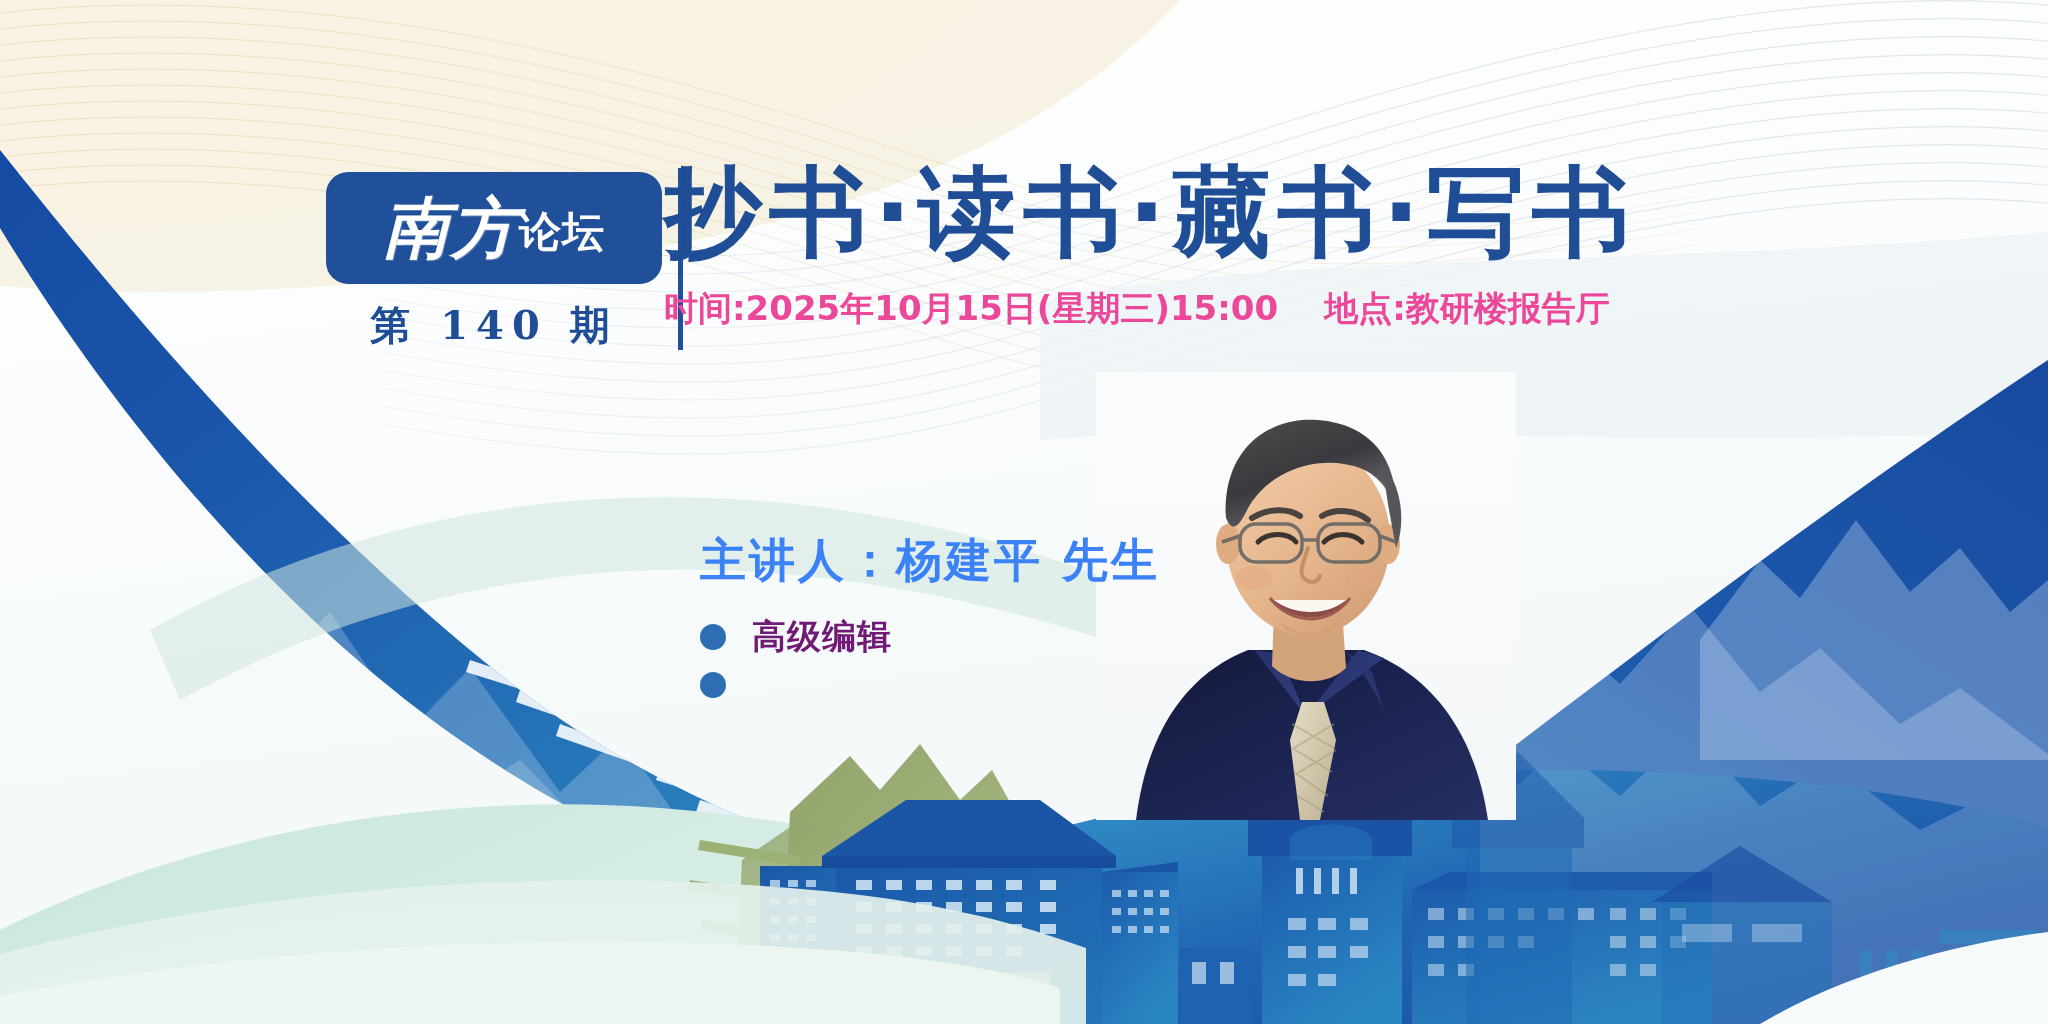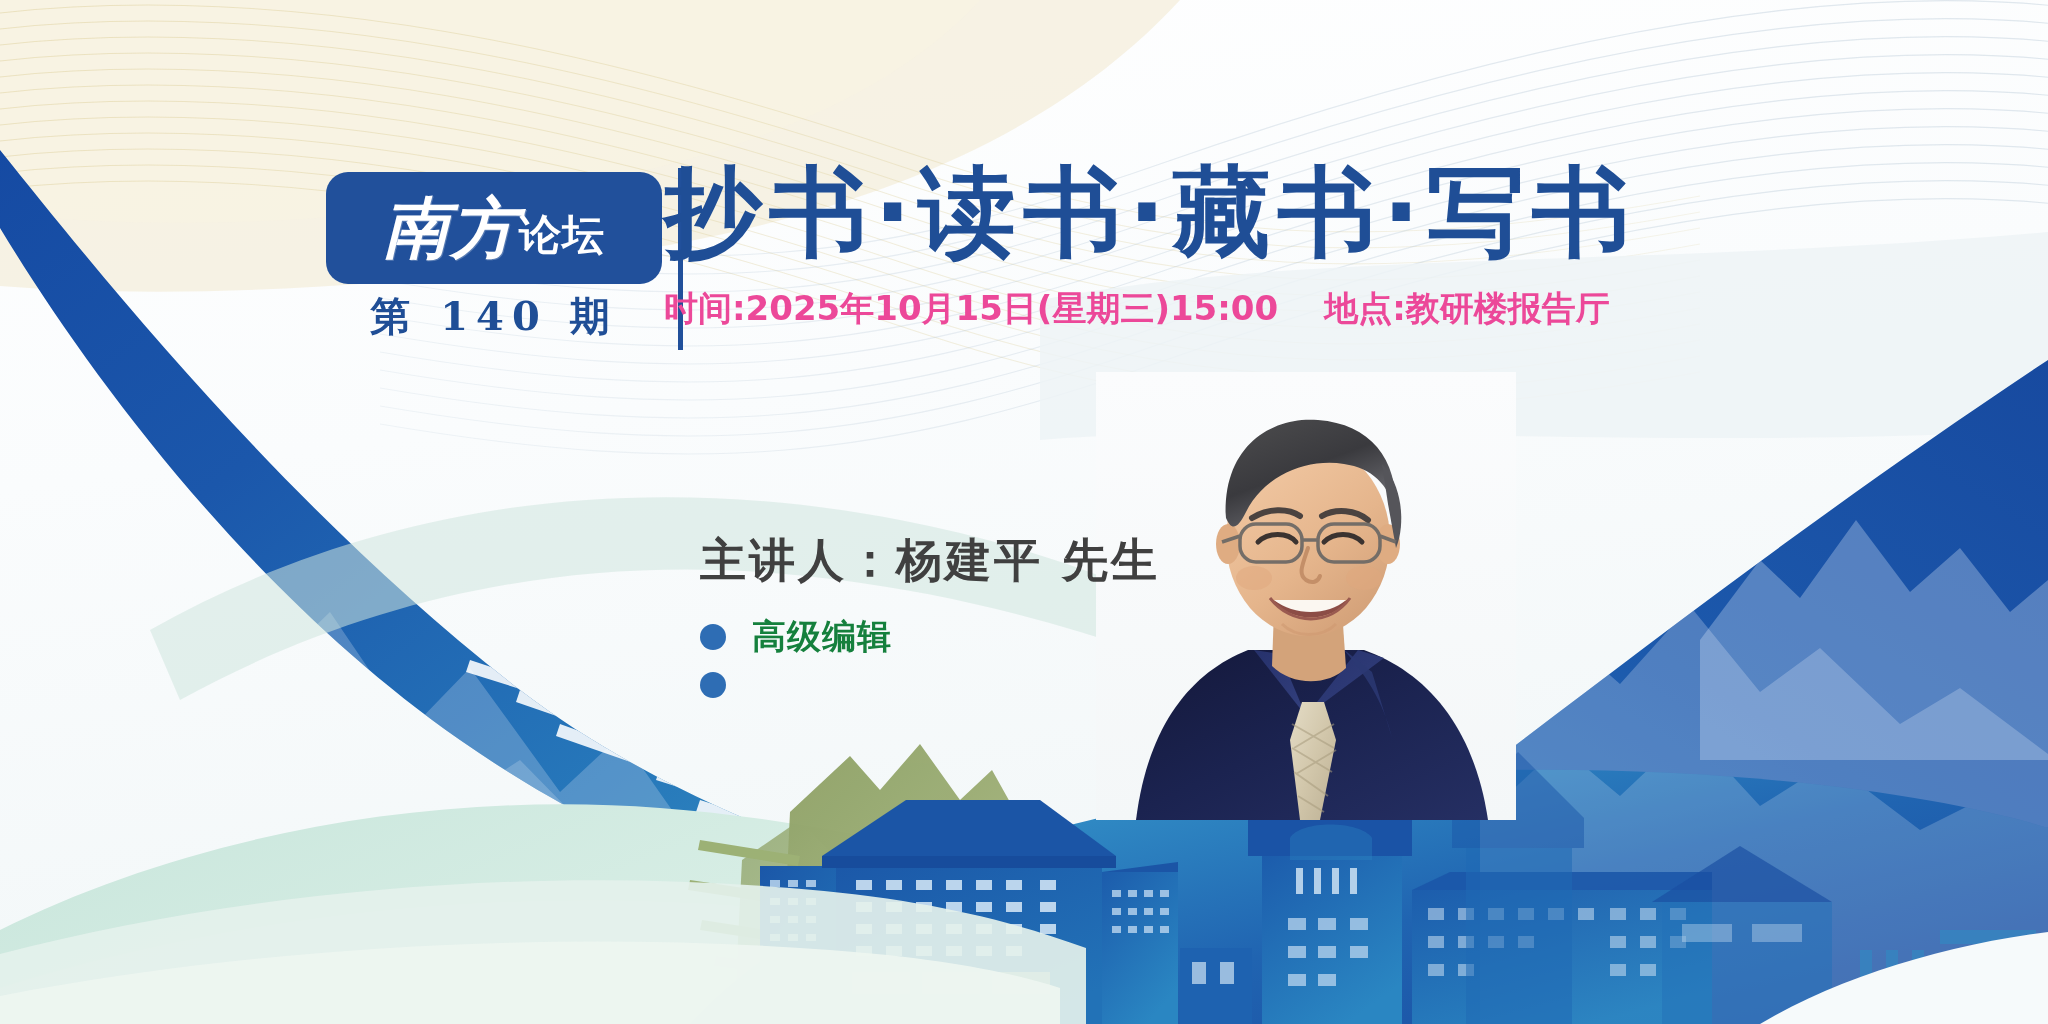--- a/index.html
+++ b/index.html
@@ -23,25 +23,25 @@
     display:flex;align-items:center;justify-content:center;
   }
   .brand-cn{
     color:#ffffff;font-size:66px;line-height:1;
     font-family:"DejaVu Serif","Liberation Serif",serif;
     font-weight:700;font-style:italic;letter-spacing:2px;
     text-shadow:1px 1px 0 rgba(255,255,255,.25);
   }
   .brand-sub{
     color:#ffffff;font-size:42px;line-height:1;
-    font-family:Liberation Serif, serif;
+    font-family:Liberation Mono, monospace;
     font-weight:700;letter-spacing:1px;margin-top:14px;
   }
   .brand-issue{
-    margin-top:5px;font-size:40px;font-weight:700;letter-spacing:8px;
+    margin-top:14px;font-size:40px;font-weight:700;letter-spacing:8px;
     font-family:"DejaVu Serif","Liberation Serif",serif;
   }
 
   
   .divider{
     position:absolute;left:678px;top:168px;width:5px;height:182px;z-index:40;
   }
 
   
   .title-wrap{position:absolute;left:664px;top:160px;z-index:40;}
@@ -606,25 +606,25 @@
   <div class="divider" style="background:#21509B;"></div>
 
   <div class="title-wrap">
     <div class="main-title" style="color:#1F4E96;">抄书·读书·藏书·写书</div>
     <div class="meta-line" style="color:#ec4899;">
       <span>时间:2025年10月15日(星期三)15:00</span><span class="meta-gap"></span><span>地点:教研楼报告厅</span>
     </div>
   </div>
 
   <div class="speaker-wrap">
-    <div class="speaker-name" style="color:#404040;text-align:right;">主讲人：杨建平  先生</div>
+    <div class="speaker-name" style="color:#3b82f6;text-align:right;">主讲人：杨建平  先生</div>
     <div class="cred-list">
       <div class="cred-row">
         <span class="cred-dot" style="background:#2E6DB4;"></span>
-        <span class="cred-text" style="color:#15803d;font-family:Liberation Serif, serif;">高级编辑</span>
+        <span class="cred-text" style="color:#701a75;font-family:Liberation Serif, serif;">高级编辑</span>
       </div>
       <div class="cred-row">
         <span class="cred-dot" style="background:#2E6DB4;"></span>
       </div>
     </div>
   </div>
 
 </div>
 
 </body></html>

